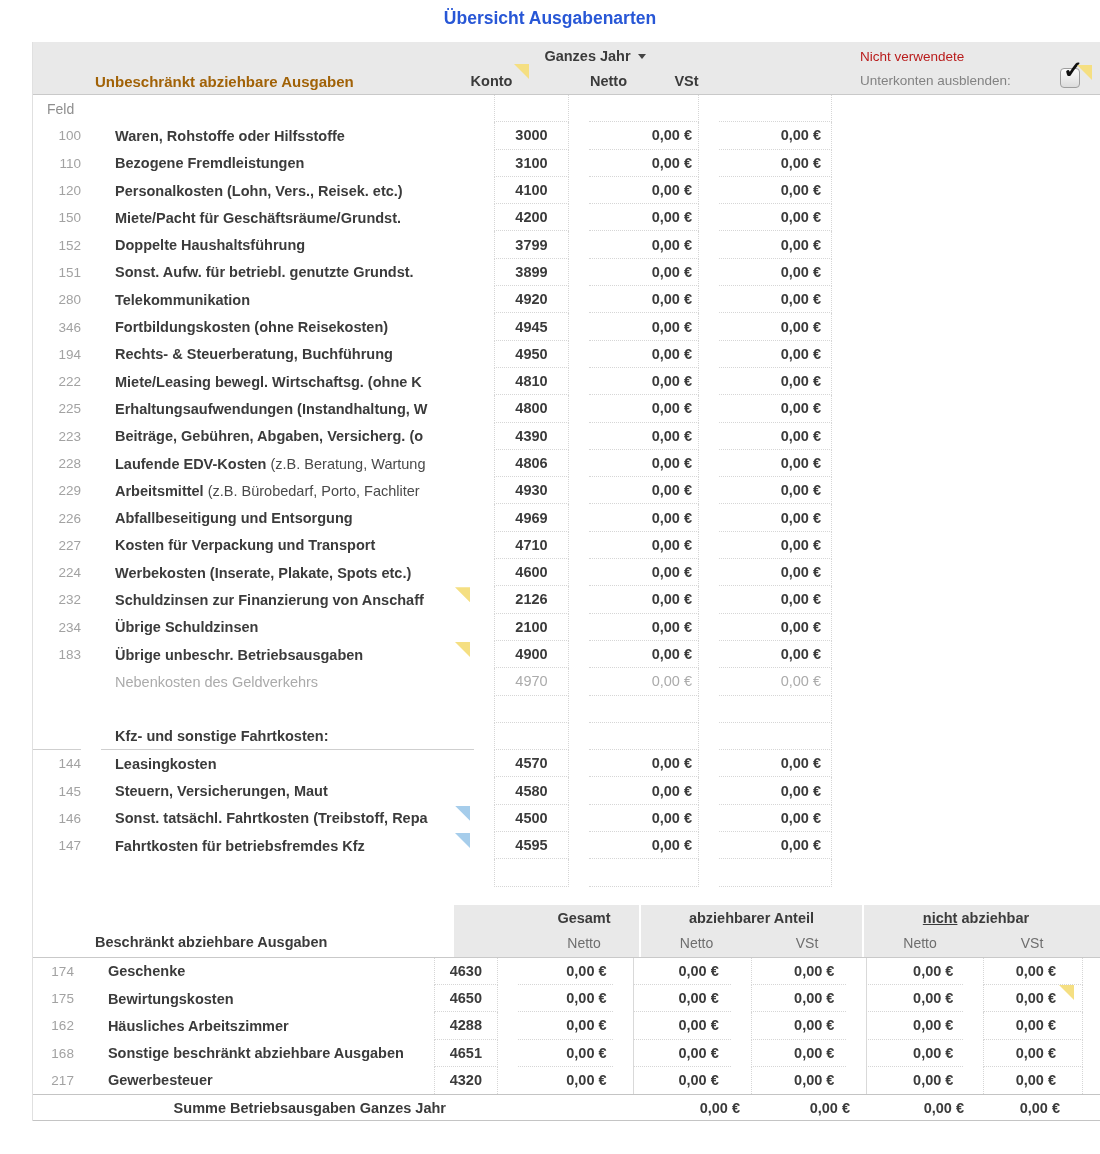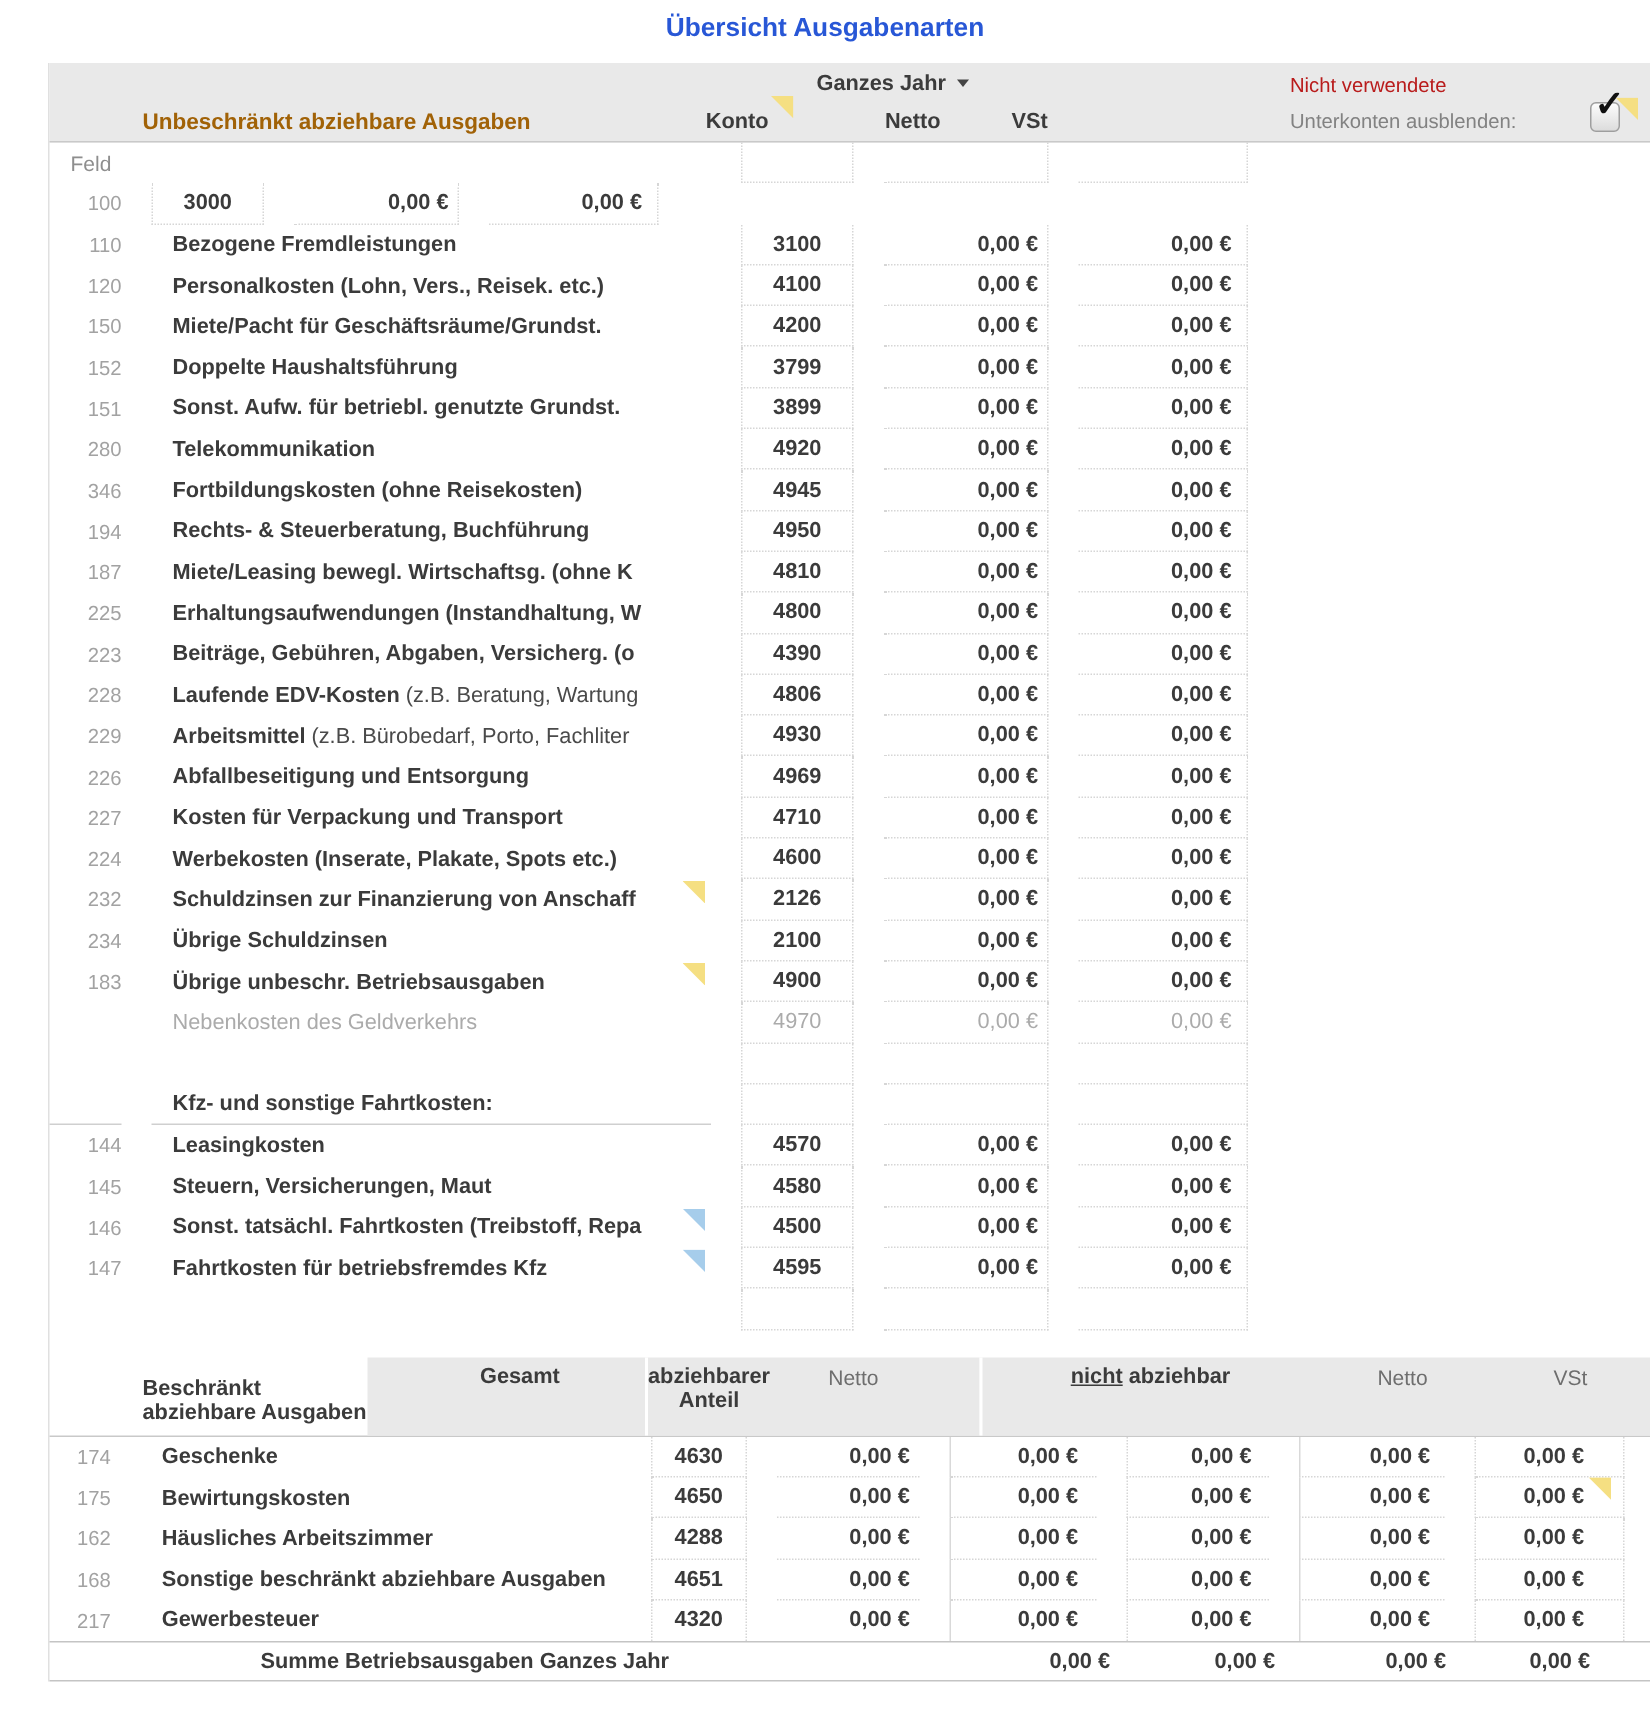--- a/index.html
+++ b/index.html
@@ -56,21 +56,21 @@
   .vst { width:113px; justify-content:flex-end; padding-right:10px; font-weight:bold;
     color:#3B3B3B; font-size:14.5px; border-right:1px dotted #D6D6D6; border-bottom:1px dotted #D6D6D6; }
   .rest { flex:1; }
   .muted .desc,.muted .konto,.muted .netto,.muted .vst { font-weight:normal; color:#ABABAB; }
   .kfzhead .num,.kfzhead .desc { border-bottom:1px solid #CFCFCF; height:100%; }
 
   
   .band2 { display:flex; height:53px; margin-top:18px; border-bottom:1px solid #C9C9C9; }
   .b2-left { width:421px; display:flex; align-items:flex-end; padding:0 0 7px 62px;
     font-weight:bold; color:#3B3B3B; font-size:14.5px; }
-  .b2-g { background:#E9E9E9; display:flex; justify-content:space-between;
+  .b2-g { background:#E9E9E9; display:flex; flex-direction:column; justify-content:space-between;
     padding:5px 0 6px 0; }
   .b2-g1 { width:185px; }
   .b2-g2 { width:223px; border-left:2px solid #fff; }
   .b2-g3 { flex:1; border-left:2px solid #fff; }
   .glabel { font-weight:bold; color:#3B3B3B; font-size:14.5px; text-align:center; }
   .g1-label,.g1-sub { margin-left:75px; width:110px; text-align:center; }
   .subrow { display:flex; }
   .sub { color:#6E6E6E; font-size:14px; text-align:center; }
   .u { text-decoration:underline; }
 
@@ -130,20 +130,23 @@
       <div class="row">
         <div class="c num feld">Feld</div>
         <div class="c desc"></div>
         <div class="c konto"></div>
         <div class="c netto"></div>
         <div class="c vst"></div>
         <div class="c rest"></div>
       </div>
       <div class="row">
         <div class="c num">100</div>
+        <div class="c desc">
+          <span class="db">Waren, Rohstoffe oder Hilfsstoffe</span>
+        </div>
         <div class="c konto">3000</div>
         <div class="c netto">0,00 €</div>
         <div class="c vst">0,00 €</div>
         <div class="c rest"></div>
       </div>
       <div class="row">
         <div class="c num">110</div>
         <div class="c desc">
           <span class="db">Bezogene Fremdleistungen</span>
         </div>
@@ -216,21 +219,21 @@
         <div class="c num">194</div>
         <div class="c desc">
           <span class="db">Rechts- &amp; Steuerberatung, Buchführung</span>
         </div>
         <div class="c konto">4950</div>
         <div class="c netto">0,00 €</div>
         <div class="c vst">0,00 €</div>
         <div class="c rest"></div>
       </div>
       <div class="row">
-        <div class="c num">187</div>
+        <div class="c num">222</div>
         <div class="c desc">
           <span class="db">Miete/Leasing bewegl. Wirtschaftsg. (ohne K</span>
         </div>
         <div class="c konto">4810</div>
         <div class="c netto">0,00 €</div>
         <div class="c vst">0,00 €</div>
         <div class="c rest"></div>
       </div>
       <div class="row">
         <div class="c num">225</div>

